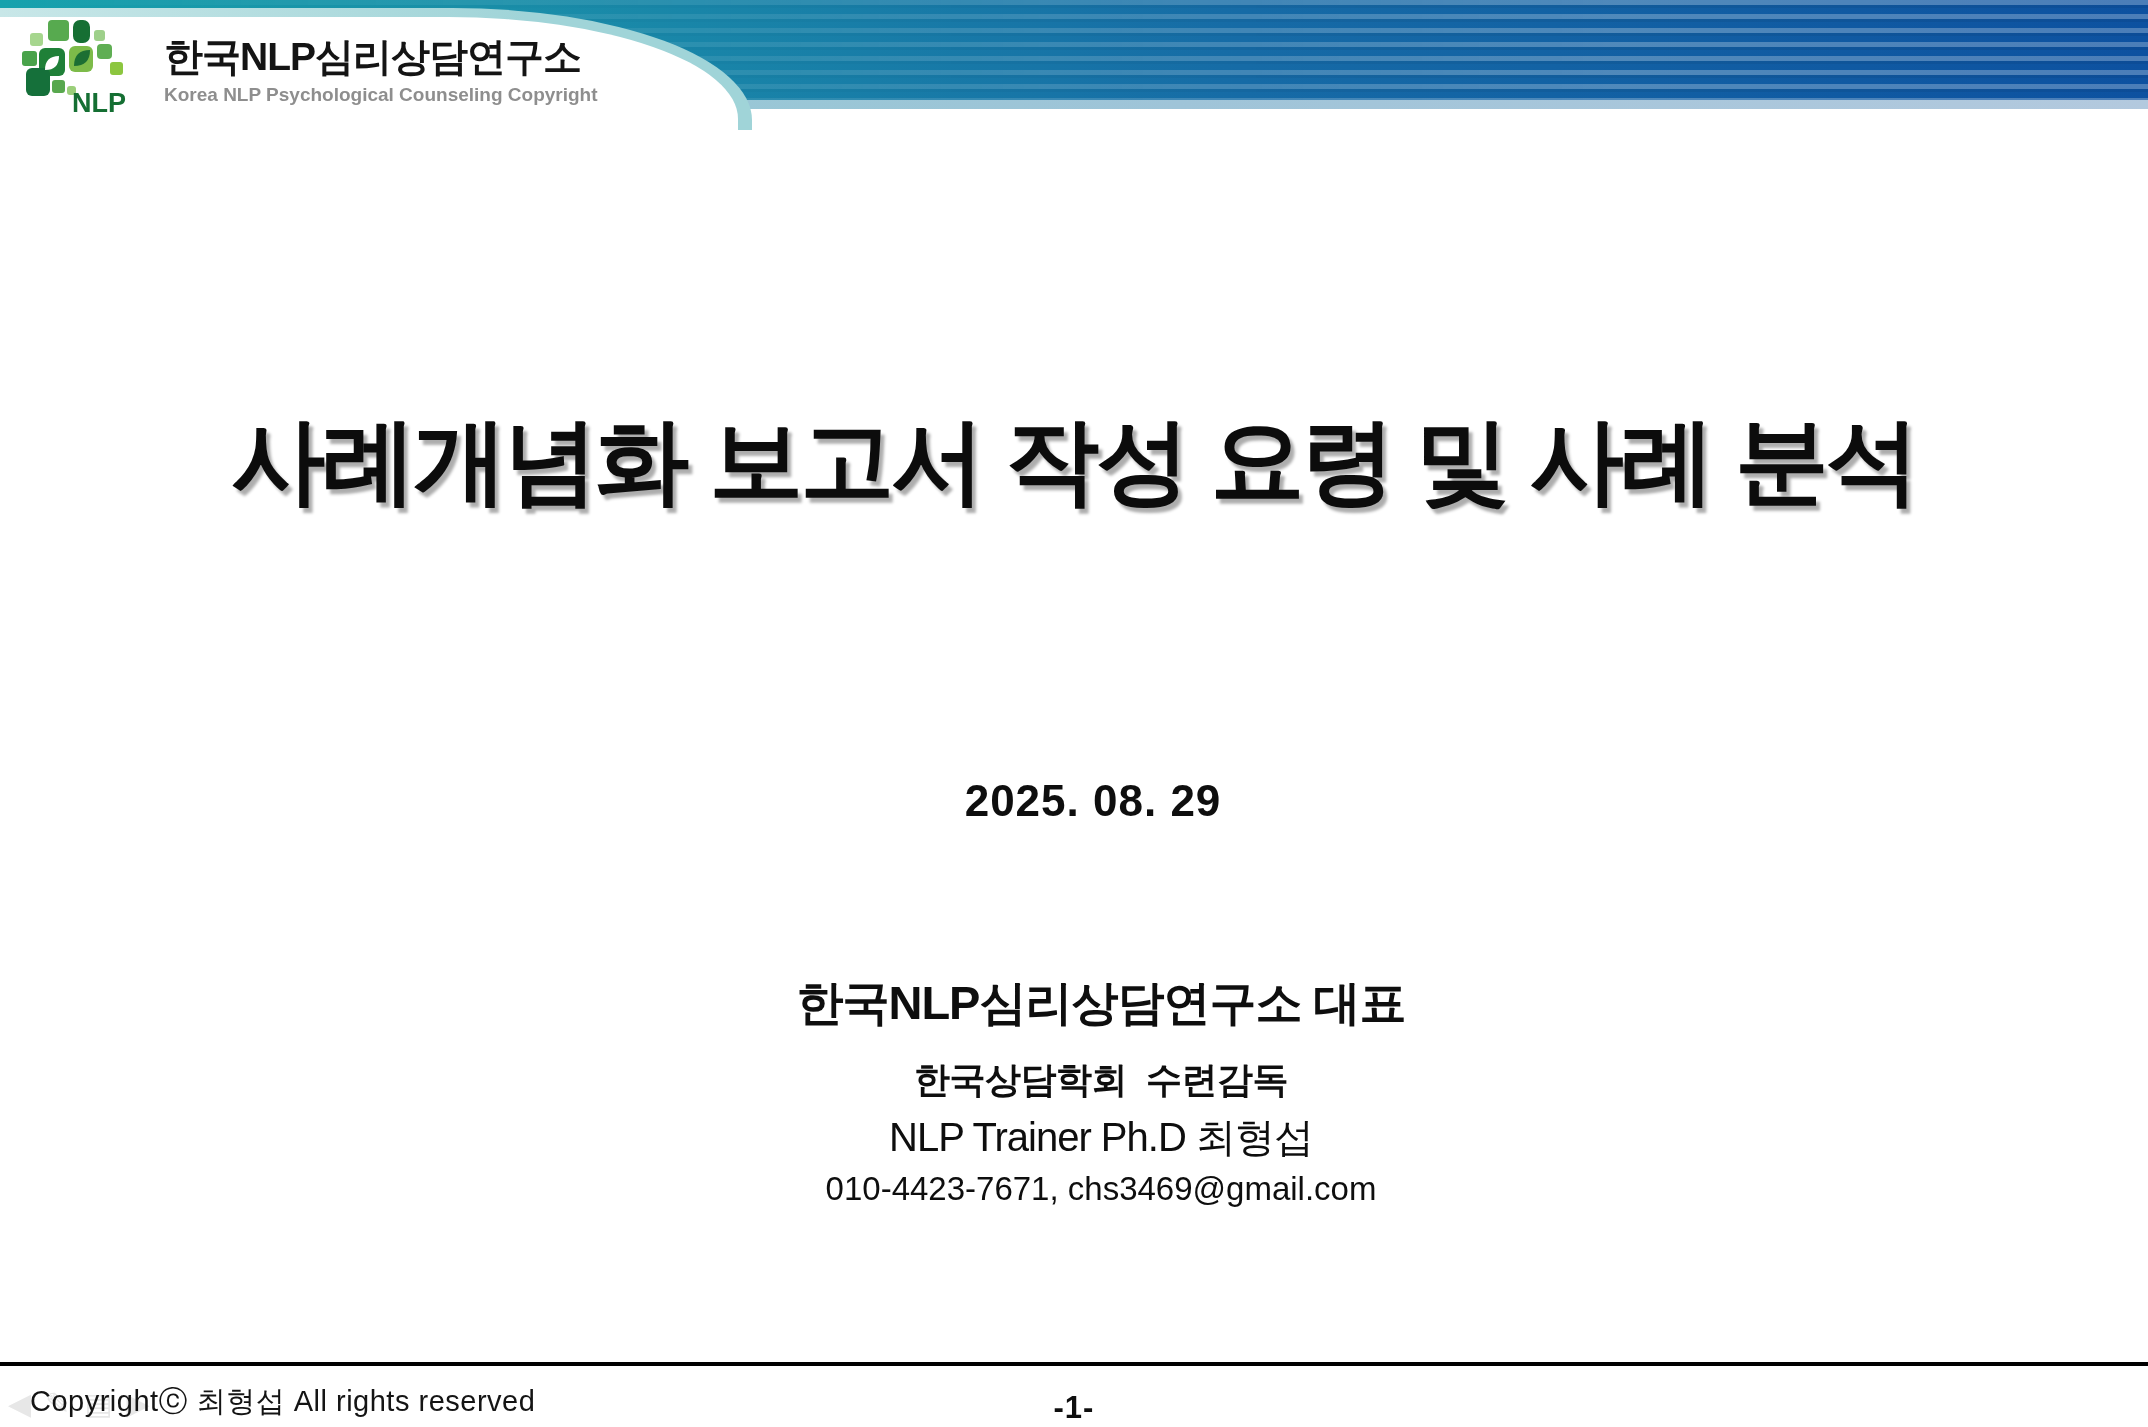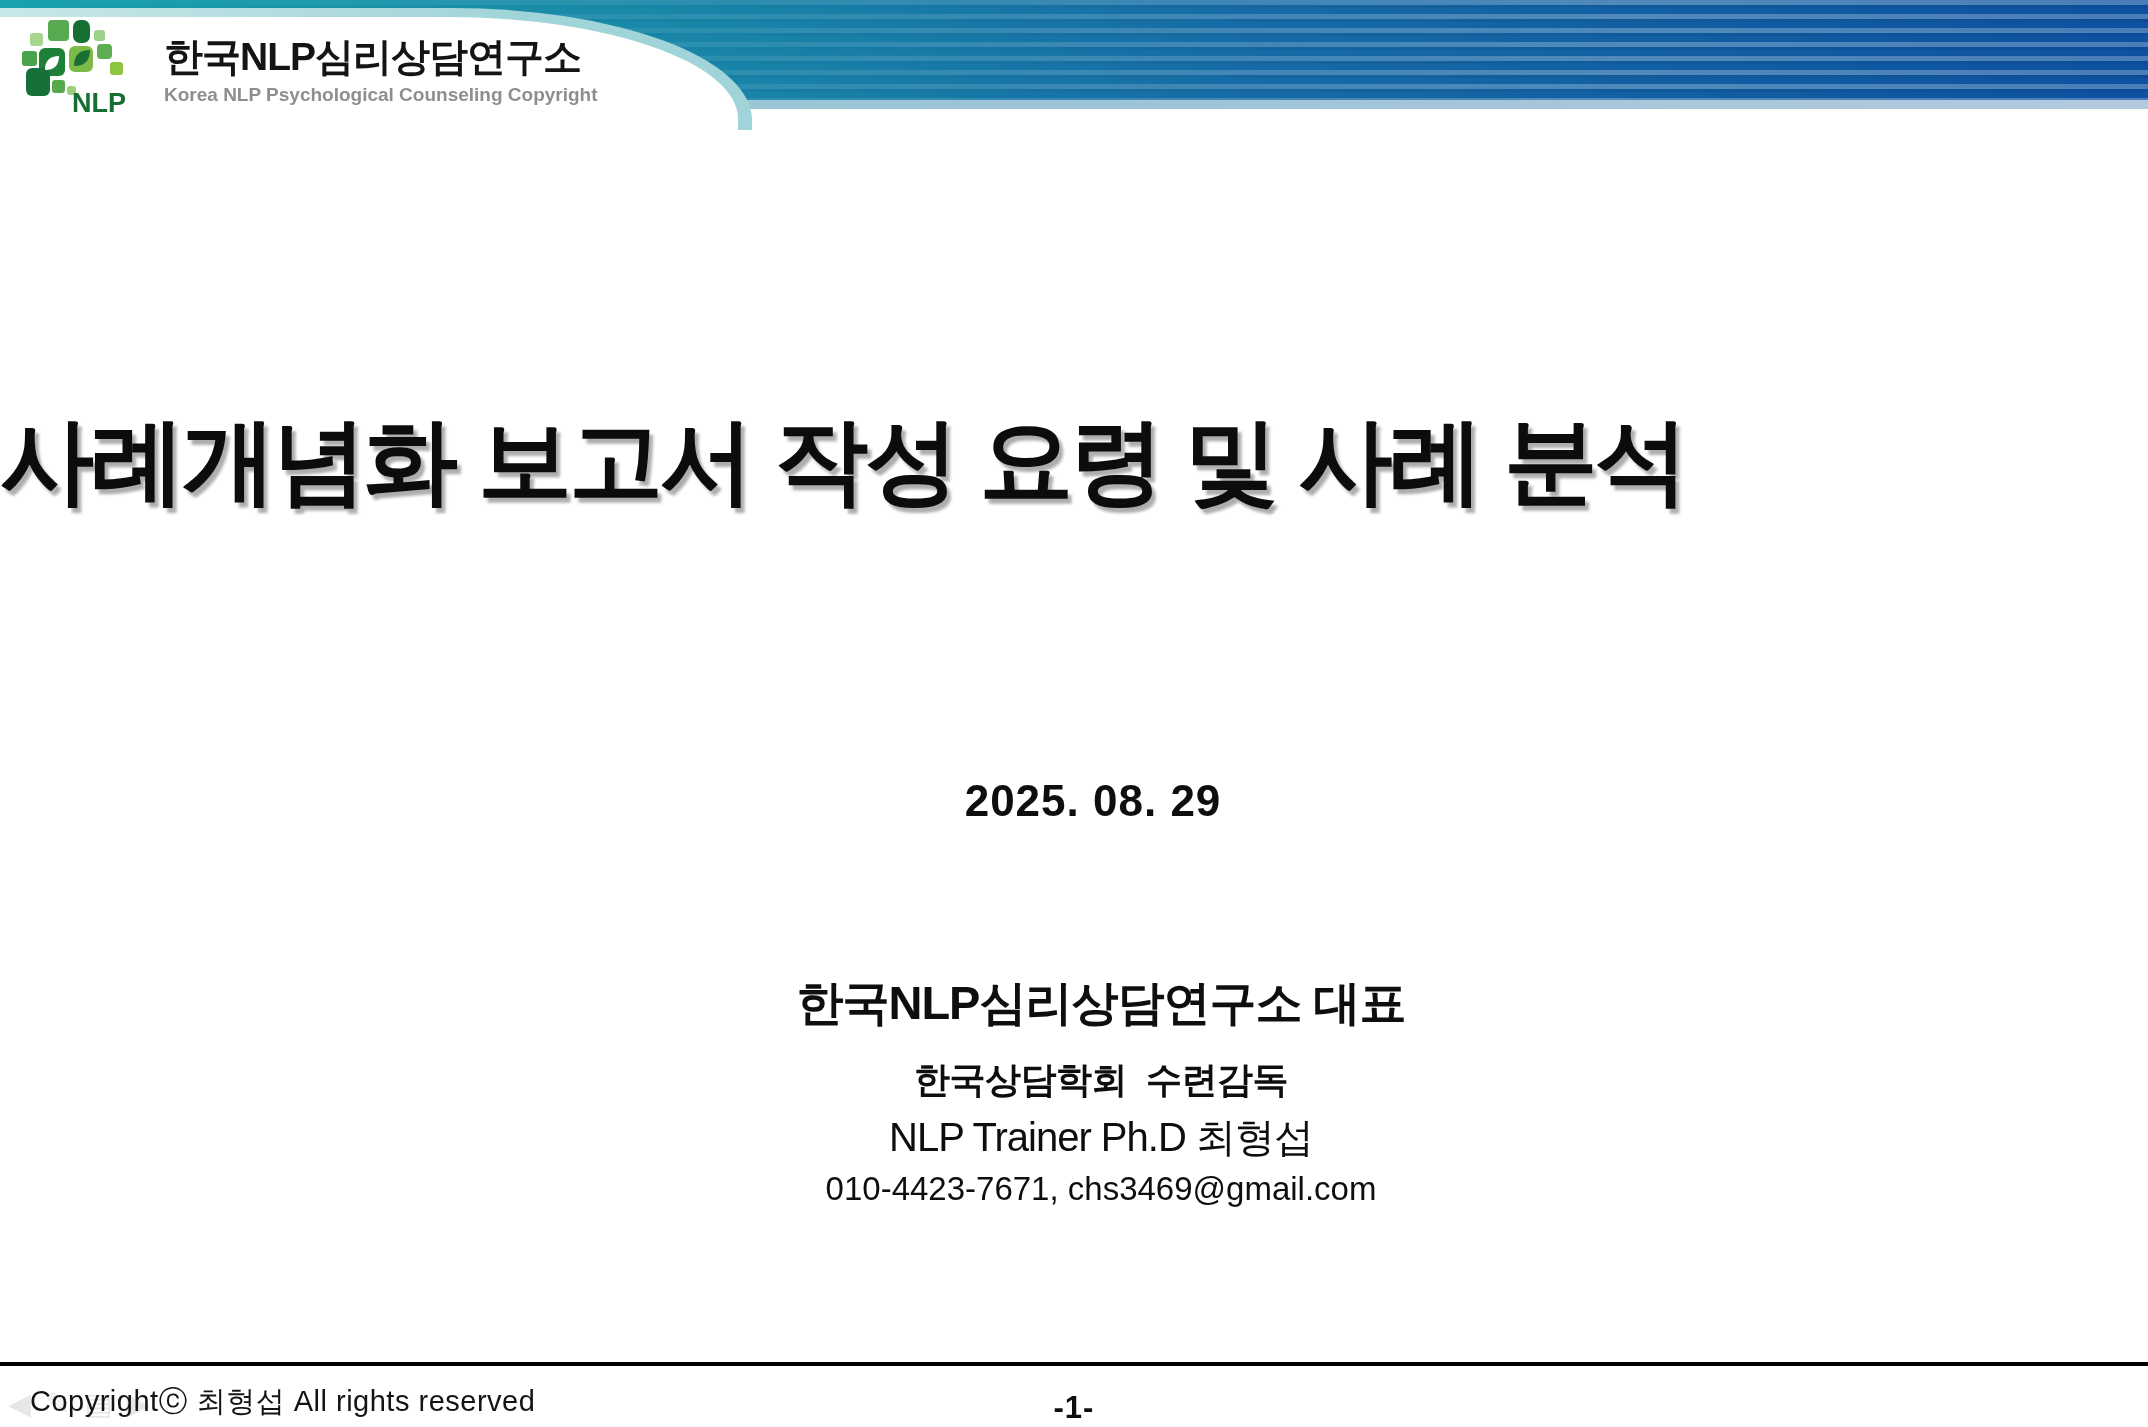--- a/index.html
+++ b/index.html
@@ -34,21 +34,21 @@
     position:absolute;left:0;top:17px;width:738px;height:124px;
     background:#fff;border-top-right-radius:290px 102px;
   }
   
   .logo-area{position:absolute;left:22px;top:20px;display:flex;align-items:flex-start;}
   .logo-text{margin-left:30px;padding-top:16px;}
   .org-ko{font-size:39px;font-weight:800;color:#141414;letter-spacing:-1px;line-height:1.1;}
   .org-en{font-size:19px;font-weight:600;color:#8e8e8e;margin-top:5px;letter-spacing:0px;}
   
   .slide-title{
-    position:absolute;left:0;top:398px;width:2148px;
+    position:absolute;left:0;top:398px;width:2148px;text-align:center;
     font-size:94px;font-weight:900;letter-spacing:-3px;color:#0c0c0c;
     text-shadow:4px 5px 3px rgba(0,0,0,0.32);white-space:nowrap;
   }
   
   .slide-date{
     position:absolute;left:0;top:776px;width:2148px;text-align:center;
     transform:translateX(19px);
     font-size:44px;font-weight:800;color:#0e0e0e;letter-spacing:1px;
   }
   

